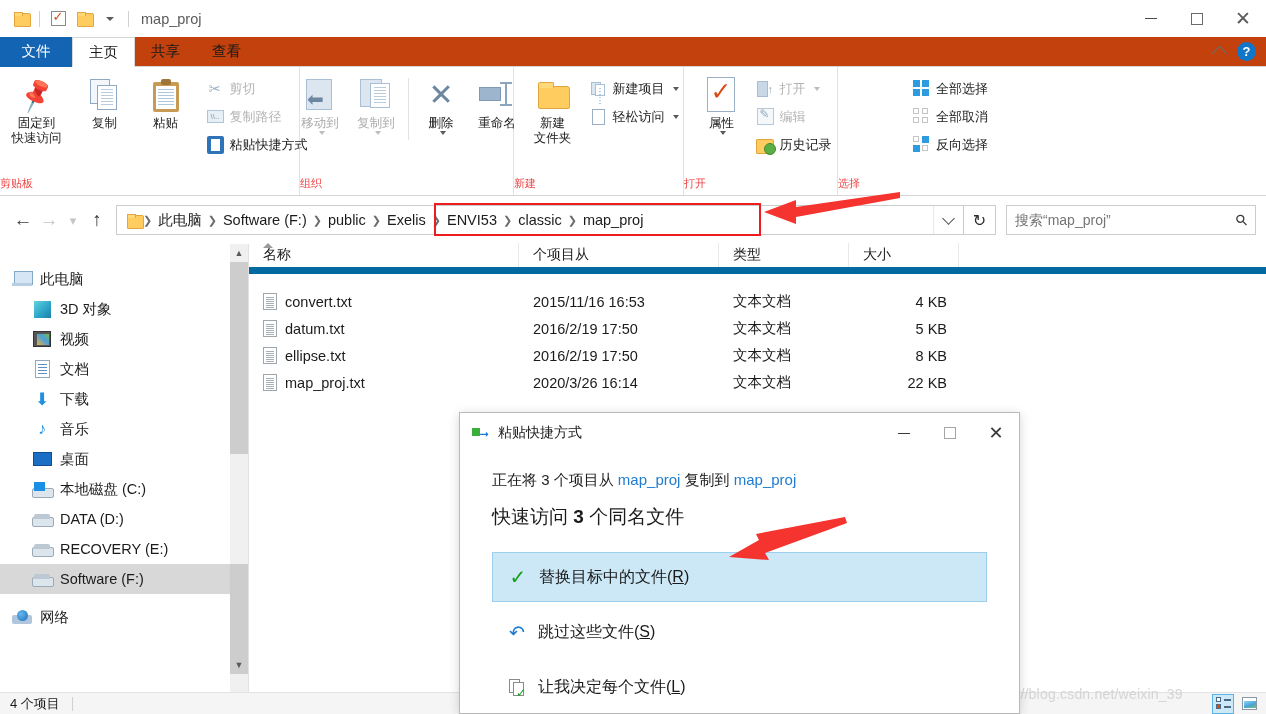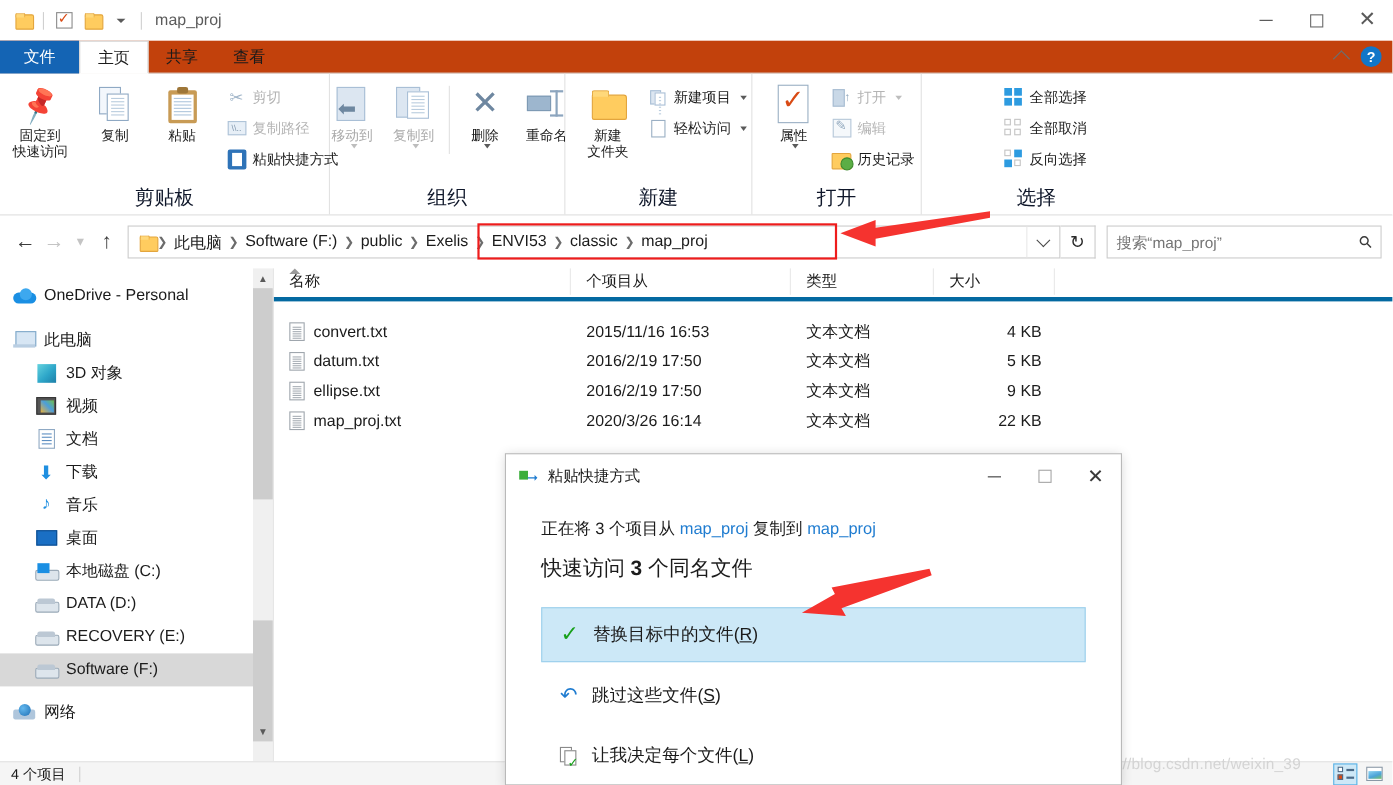--- a/index.html
+++ b/index.html
@@ -88,21 +88,21 @@
     position:absolute; left:0; top:67px; width:1266px; height:129px;
     background:#ffffff; border-bottom:1px solid #d6d6d6;
     display:flex; align-items:stretch;
   }
   .rgroup {
     position:relative; display:flex; flex-direction:column; align-items:center;
     border-right:1px solid #e2e2e2; padding:0;
   }
   .rgroup-body { flex:1; display:flex; align-items:flex-start; padding-top:7px; }
   .rgroup-label {
-    font-size:18px; color:#0f172a; text-align:center; padding-bottom:4px; width:100%;
+    font-size:11px; color:#ef4444; text-align:left; padding-bottom:4px; width:100%;
   }
   .big-btn {
     width:auto; min-width:56px; padding:0 6px;
     display:flex; flex-direction:column; align-items:center; justify-content:flex-start;
     font-size:12.5px; color:#1b1b1b; text-align:center; line-height:1.18;
   }
   .big-btn .bicon { height:42px; display:flex; align-items:center; justify-content:center; }
   .big-btn.dim { color:#a9a9a9; }
   .small-col { display:flex; flex-direction:column; justify-content:flex-start; padding-top:2px; gap:3px; }
   .small-btn {
@@ -275,21 +275,21 @@
     position:absolute; left:0; top:18px; width:18px; height:192px; background:#cdcdcd;
   }
   .nav-scroll .thumb2 {
     position:absolute; left:0; top:320px; width:18px; height:110px; background:#cdcdcd;
   }
 
   .splitter { position:absolute; left:248px; top:244px; width:1px; height:448px; background:#e2e2e2; }
 
   
   .filelist { position:absolute; left:249px; top:244px; width:1017px; height:448px; background:#fff; }
-  .col-head { display:flex; height:30px; border-bottom:4px solid #0369a1; align-items:flex-start; }
+  .col-head { display:flex; height:30px; border-bottom:7px solid #0369a1; align-items:flex-end; }
   .col-head .ch {
     font-size:14px; color:#1b1b1b; padding-left:14px; border-right:1px solid #e8e8e8;
     height:24px; display:flex; align-items:center;
   }
   .ch.c-name { width:270px; }
   .ch.c-date { width:200px; }
   .ch.c-type { width:130px; }
   .ch.c-size { width:110px; }
   .sort-asc {
     position:absolute; left:14px; top:0px; width:0;height:0;
@@ -661,26 +661,20 @@
       <span>↻</span>
     </div>
     <div class="search-box">
       <input type="text" placeholder="搜索“map_proj”" style="">
       <span class="search-ic">⚲</span>
     </div>
   </div>
 
   <div class="navpane">
     <div style="height:10px"></div>
-    <div class="nav-item">
-      <span class="nic">
-          <span class="ic-onedrive"></span>
-        </span>
-      <span>OneDrive - Personal</span>
-    </div>
     <div style="height:10px"></div>
     <div class="nav-item">
       <span class="nic">
           <span class="ic-pc"></span>
         </span>
       <span>此电脑</span>
     </div>
     <div class="nav-item indent2">
       <span class="nic">
           <span class="ic-3d"></span>
@@ -795,21 +789,21 @@
       <div class="fc c-type">文本文档</div>
       <div class="fc c-size">5 KB</div>
     </div>
     <div class="frow">
       <div class="fc c-name">
         <span class="ic-txt"></span>
         <span>ellipse.txt</span>
       </div>
       <div class="fc c-date">2016/2/19 17:50</div>
       <div class="fc c-type">文本文档</div>
-      <div class="fc c-size">9 KB</div>
+      <div class="fc c-size">8 KB</div>
     </div>
     <div class="frow">
       <div class="fc c-name">
         <span class="ic-txt"></span>
         <span>map_proj.txt</span>
       </div>
       <div class="fc c-date">2020/3/26 16:14</div>
       <div class="fc c-type">文本文档</div>
       <div class="fc c-size">22 KB</div>
     </div>

